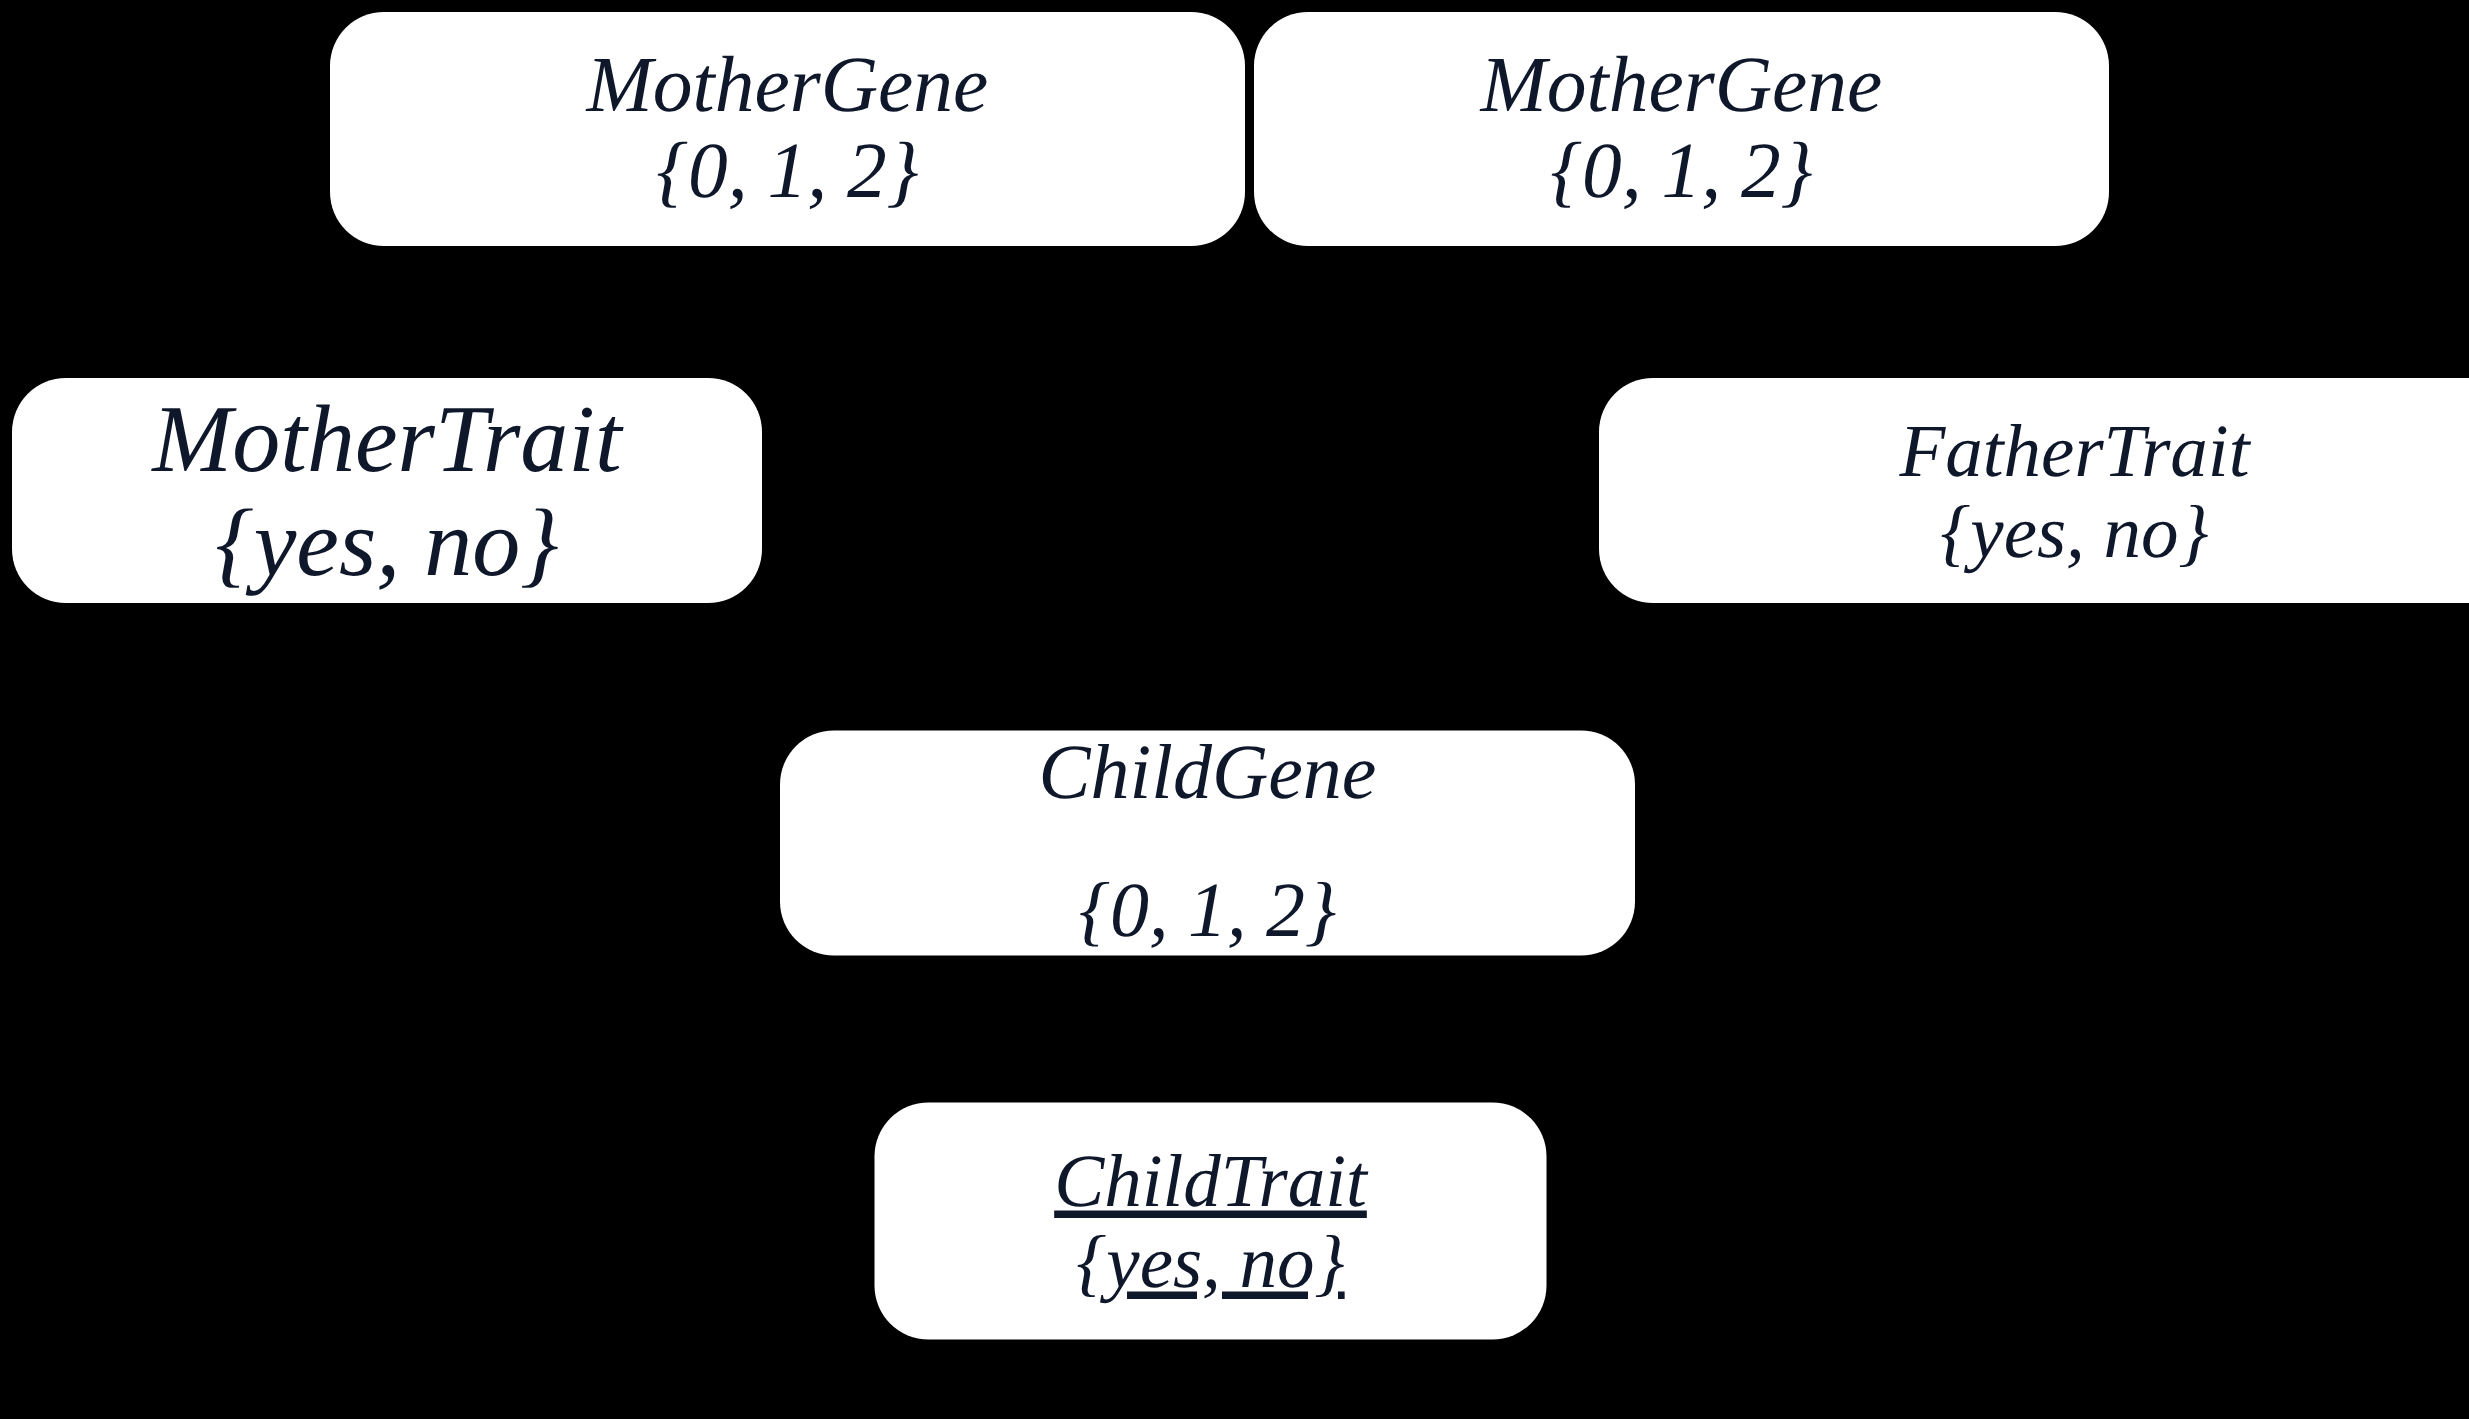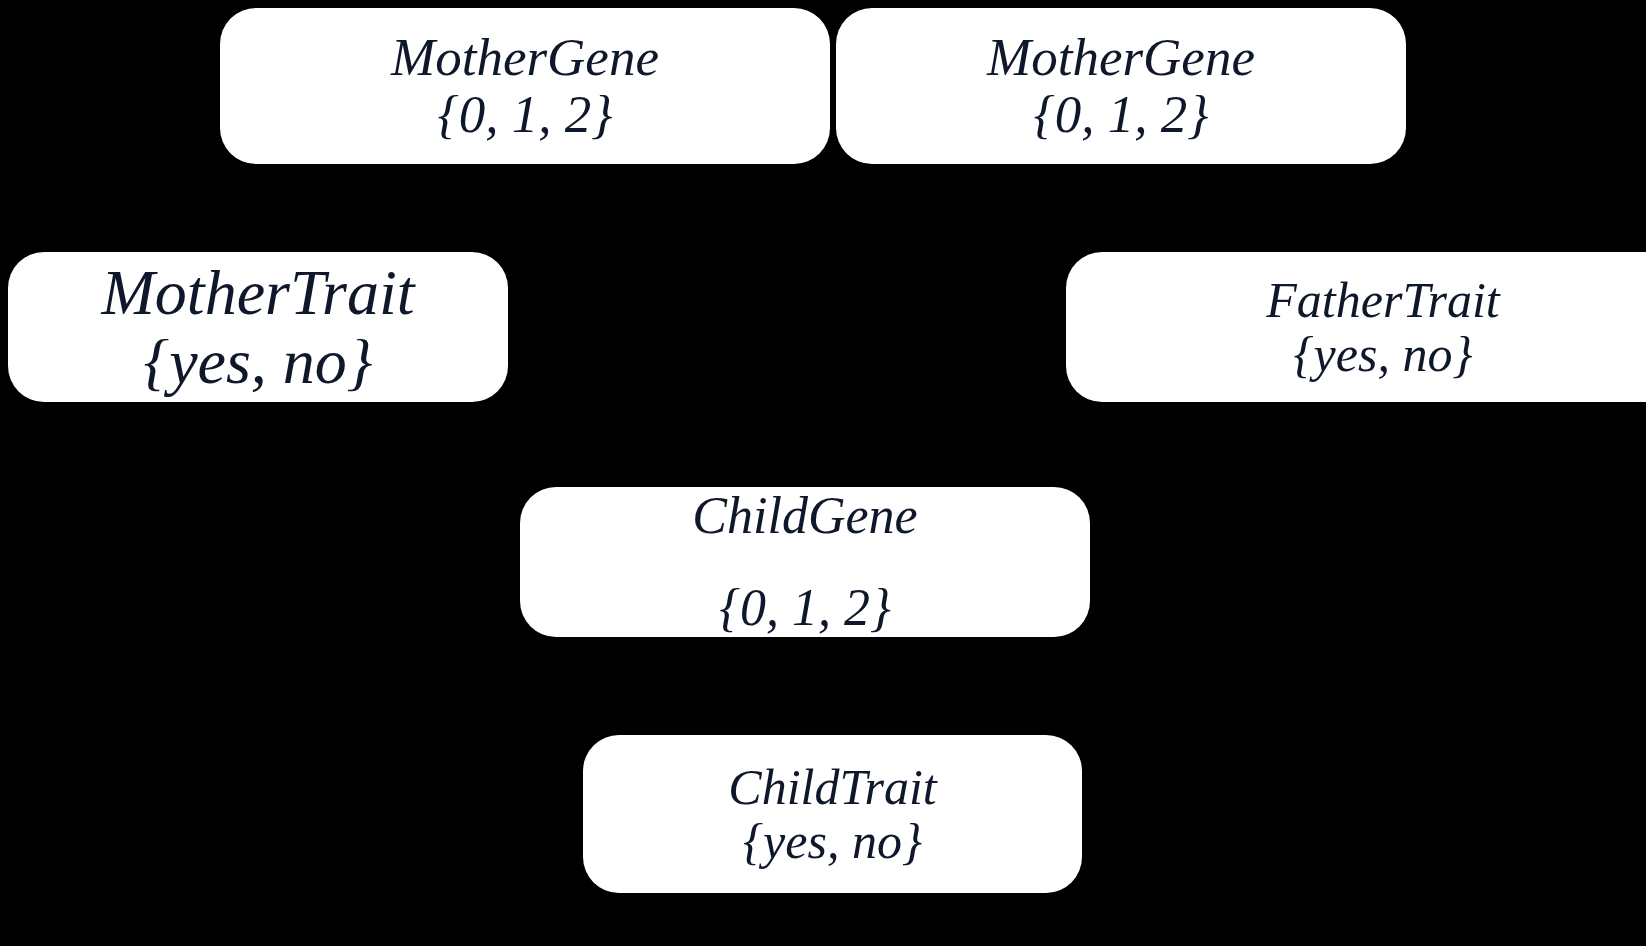--- a/index.html
+++ b/index.html
@@ -67,23 +67,24 @@
   }
   #node-child-gene {
     left: 520px;  top: 487px;
     width: 570px; height: 150px;
     font-size: 52px;
     border-radius: 36px;
     gap: 36px;
   }
   #node-child-trait {
     left: 583px;  top: 735px;
-    width: 499px; height: 158px;
+    width: 448px; height: 158px;
     font-size: 50px;
     border-radius: 36px;
+    text-decoration: underline;
   }
 </style>
 </head>
 <body>
 
 <div id="canvas">
 
   <div class="node" id="node-mother-gene">
     <span class="node-name">MotherGene</span>
     <span class="node-domain">{0, 1, 2}</span>

